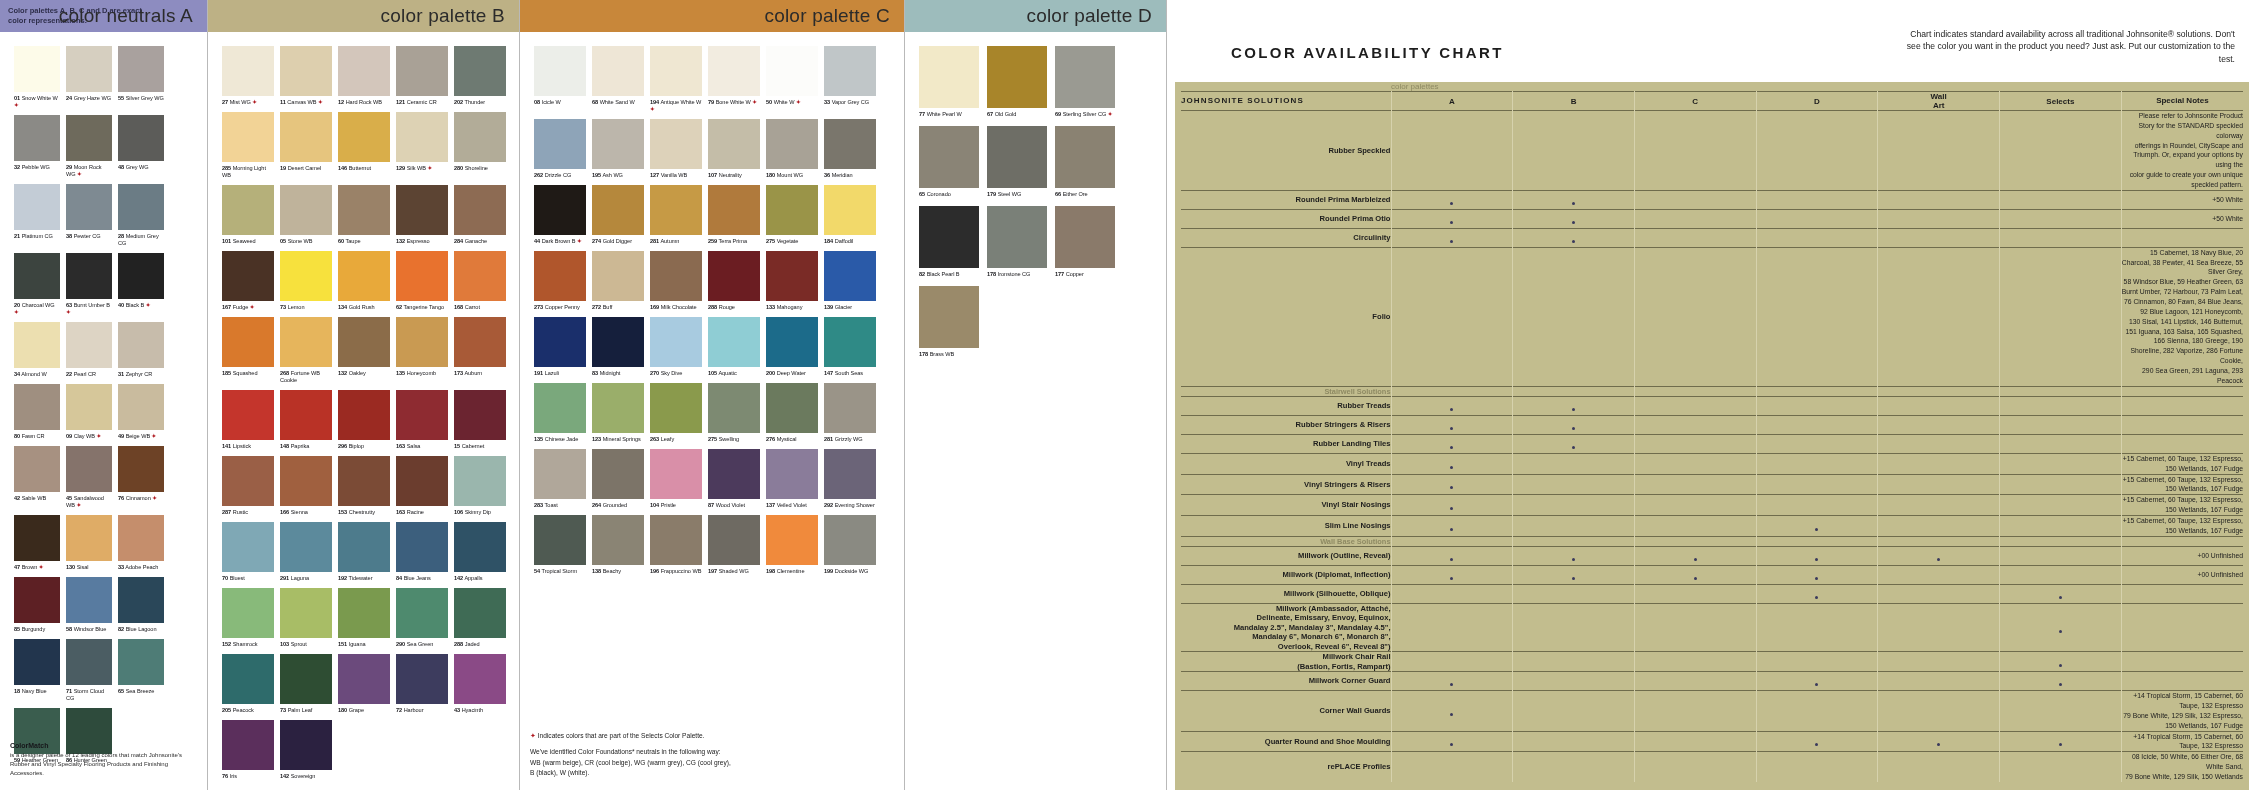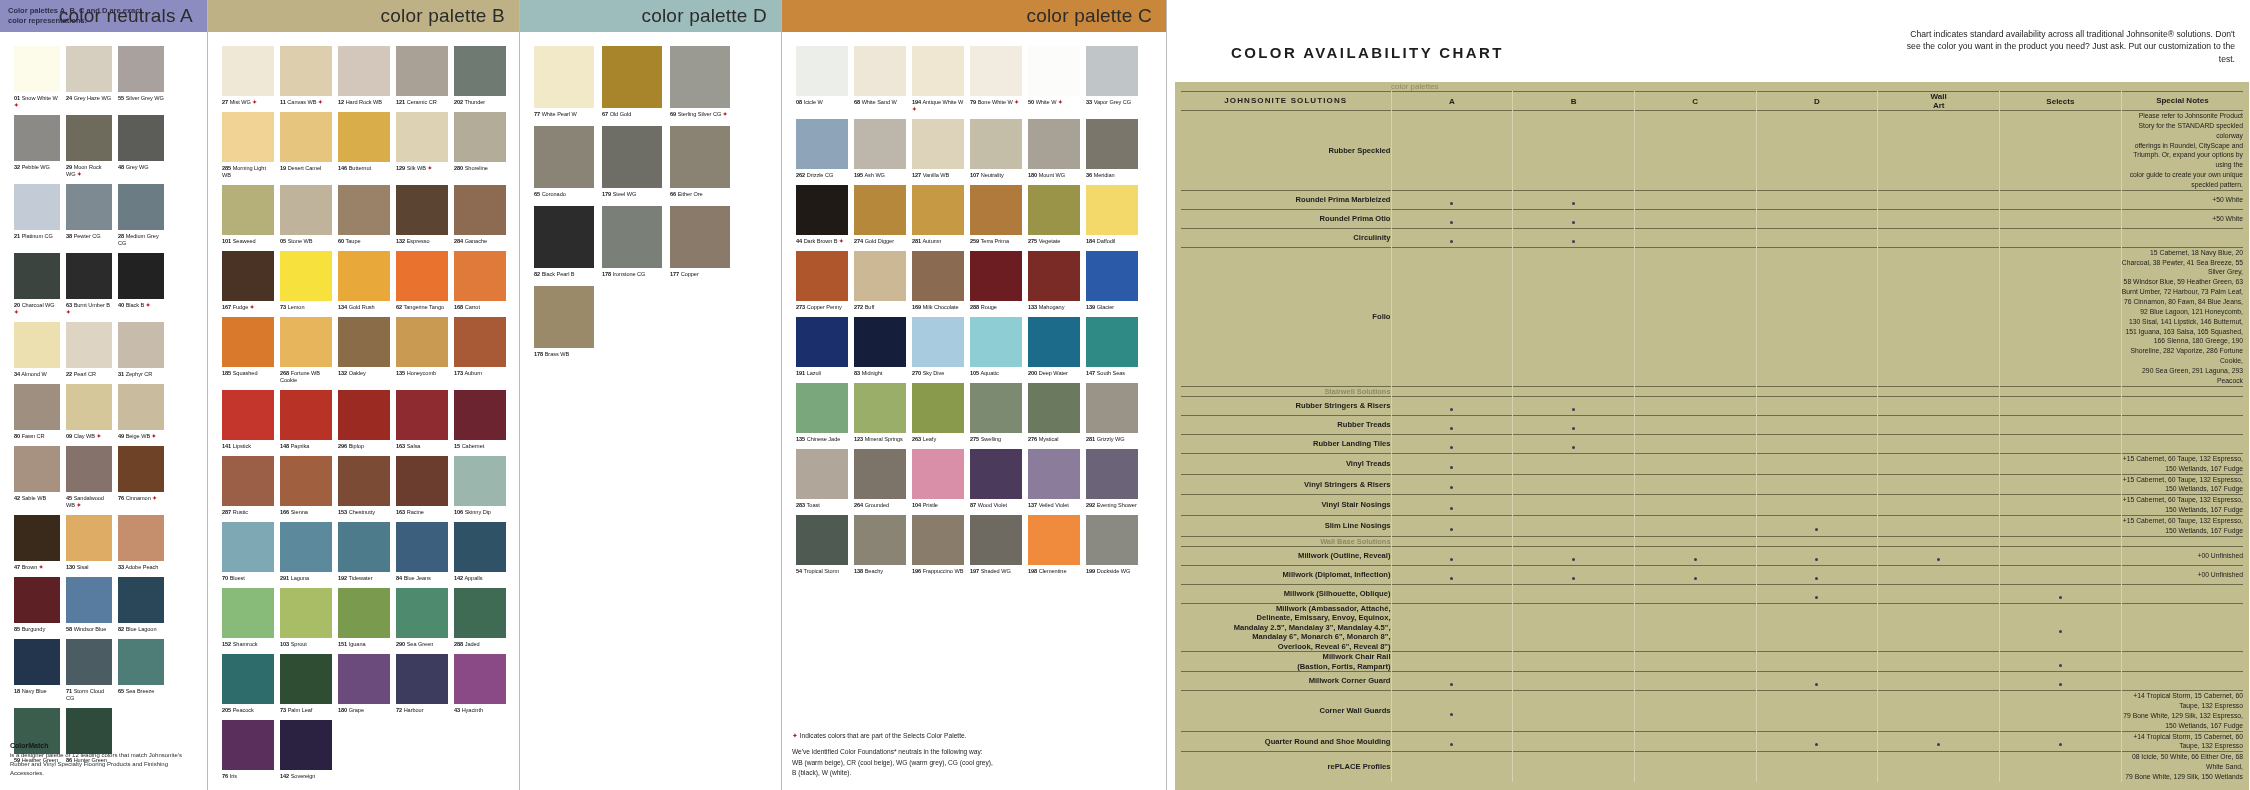--- a/index.html
+++ b/index.html
@@ -47,21 +47,21 @@
 
   .tbl-wrap { background:#c2bd8e; margin:0 0 0 8px; width:1074px; height:708px; padding:0 6px 8px 6px;}
   table.avail { width:100%; border-collapse:collapse; table-layout:fixed; }
   table.avail td, table.avail th { vertical-align:middle; padding:0; }
   .c-name { width:210px; text-align:right; padding-right:6px; font-size:7.6px; font-weight:700; color:#1d1d1d; line-height:1.25;}
   .c-pal  { width:20px; text-align:center; border-left:1px solid #d6d2ad; }
   .c-wall { width:26px; text-align:center; border-left:1px solid #d6d2ad;}
   .c-sel  { width:42px; text-align:center; border-left:1px solid #d6d2ad;}
   .c-notes{ text-align:right; padding-right:8px; font-size:6.8px; line-height:1.45; color:#1d1d1d; border-left:1px solid #d6d2ad;}
   .hdr td { font-size:8px; font-weight:700; color:#1d1d1d; padding:5px 0; text-align:center;}
-  .hdr .c-name { text-align:center; letter-spacing:1.1px;}
+  .hdr .c-name { text-align:left; letter-spacing:1.1px;}
   .grouprow td { font-size:7.4px; color:#8e8a63; font-style:normal; padding:3px 6px 3px 0; text-align:right; font-weight:700;}
   .palhdr td { font-size:8px; color:#8e8a63; padding:3px 0 3px 6px; text-align:left; font-weight:400;}
   .rowline { border-top:1px solid #6f6c4c; }
   .dotmark { display:inline-block; width:3px; height:3px; background:#3a3a5c; border-radius:50%;}
   .rowtall td { padding-top:10px; padding-bottom:10px; }
 </style>
 </head>
 <body>
 
 <div class="page">
@@ -415,20 +415,229 @@
         </div>
         <div class="cell" style="width: 52px;">
           <div class="chip" style="height: 50px; background: rgb(91, 47, 92);"></div>
           <div class="caption cap2"><b>76</b> Iris</div>
         </div>
         <div class="cell" style="width: 52px;">
           <div class="chip" style="height: 50px; background: rgb(43, 33, 64);"></div>
           <div class="caption cap2"><b>142</b> Sovereign</div>
         </div>
       </div>
+  </div>
+
+  <div class="panel" id="panelC" style="width:385px">
+    <div class="panel-head" id="headC" style="background: rgb(200, 135, 58);">
+      <div class="title">color palette C</div>
+    </div>
+    <div class="swatch-grid" id="gridC" style="gap: 6px; padding-left: 14px;">
+        <div class="cell" style="width: 52px;">
+          <div class="chip" style="height: 50px; background: rgb(236, 238, 233);"></div>
+          <div class="caption cap2"><b>08</b> Icicle W</div>
+        </div>
+        <div class="cell" style="width: 52px;">
+          <div class="chip" style="height: 50px; background: rgb(238, 230, 214);"></div>
+          <div class="caption cap2"><b>68</b> White Sand W</div>
+        </div>
+        <div class="cell" style="width: 52px;">
+          <div class="chip" style="height: 50px; background: rgb(239, 231, 210);"></div>
+          <div class="caption cap2"><b>194</b> Antique White W <span class="sel">✦</span></div>
+        </div>
+        <div class="cell" style="width: 52px;">
+          <div class="chip" style="height: 50px; background: rgb(242, 236, 224);"></div>
+          <div class="caption cap2"><b>79</b> Bone White W <span class="sel">✦</span></div>
+        </div>
+        <div class="cell" style="width: 52px;">
+          <div class="chip" style="height: 50px; background: rgb(252, 252, 250);"></div>
+          <div class="caption cap2"><b>50</b> White W <span class="sel">✦</span></div>
+        </div>
+        <div class="cell" style="width: 52px;">
+          <div class="chip" style="height: 50px; background: rgb(192, 198, 200);"></div>
+          <div class="caption cap2"><b>33</b> Vapor Grey CG</div>
+        </div>
+        <div class="cell" style="width: 52px;">
+          <div class="chip" style="height: 50px; background: rgb(142, 164, 184);"></div>
+          <div class="caption cap2"><b>262</b> Drizzle CG</div>
+        </div>
+        <div class="cell" style="width: 52px;">
+          <div class="chip" style="height: 50px; background: rgb(188, 182, 171);"></div>
+          <div class="caption cap2"><b>195</b> Ash WG</div>
+        </div>
+        <div class="cell" style="width: 52px;">
+          <div class="chip" style="height: 50px; background: rgb(221, 210, 186);"></div>
+          <div class="caption cap2"><b>127</b> Vanilla WB</div>
+        </div>
+        <div class="cell" style="width: 52px;">
+          <div class="chip" style="height: 50px; background: rgb(196, 189, 168);"></div>
+          <div class="caption cap2"><b>107</b> Neutrality</div>
+        </div>
+        <div class="cell" style="width: 52px;">
+          <div class="chip" style="height: 50px; background: rgb(168, 162, 150);"></div>
+          <div class="caption cap2"><b>180</b> Mount WG</div>
+        </div>
+        <div class="cell" style="width: 52px;">
+          <div class="chip" style="height: 50px; background: rgb(122, 118, 108);"></div>
+          <div class="caption cap2"><b>36</b> Meridian</div>
+        </div>
+        <div class="cell" style="width: 52px;">
+          <div class="chip" style="height: 50px; background: rgb(31, 26, 22);"></div>
+          <div class="caption cap2"><b>44</b> Dark Brown B <span class="sel">✦</span></div>
+        </div>
+        <div class="cell" style="width: 52px;">
+          <div class="chip" style="height: 50px; background: rgb(181, 136, 60);"></div>
+          <div class="caption cap2"><b>274</b> Gold Digger</div>
+        </div>
+        <div class="cell" style="width: 52px;">
+          <div class="chip" style="height: 50px; background: rgb(198, 154, 69);"></div>
+          <div class="caption cap2"><b>281</b> Autumn</div>
+        </div>
+        <div class="cell" style="width: 52px;">
+          <div class="chip" style="height: 50px; background: rgb(176, 122, 60);"></div>
+          <div class="caption cap2"><b>259</b> Terra Prima</div>
+        </div>
+        <div class="cell" style="width: 52px;">
+          <div class="chip" style="height: 50px; background: rgb(154, 148, 72);"></div>
+          <div class="caption cap2"><b>275</b> Vegetate</div>
+        </div>
+        <div class="cell" style="width: 52px;">
+          <div class="chip" style="height: 50px; background: rgb(242, 217, 106);"></div>
+          <div class="caption cap2"><b>184</b> Daffodil</div>
+        </div>
+        <div class="cell" style="width: 52px;">
+          <div class="chip" style="height: 50px; background: rgb(176, 86, 44);"></div>
+          <div class="caption cap2"><b>273</b> Copper Penny</div>
+        </div>
+        <div class="cell" style="width: 52px;">
+          <div class="chip" style="height: 50px; background: rgb(204, 184, 148);"></div>
+          <div class="caption cap2"><b>272</b> Buff</div>
+        </div>
+        <div class="cell" style="width: 52px;">
+          <div class="chip" style="height: 50px; background: rgb(138, 106, 80);"></div>
+          <div class="caption cap2"><b>169</b> Milk Chocolate</div>
+        </div>
+        <div class="cell" style="width: 52px;">
+          <div class="chip" style="height: 50px; background: rgb(107, 29, 34);"></div>
+          <div class="caption cap2"><b>288</b> Rouge</div>
+        </div>
+        <div class="cell" style="width: 52px;">
+          <div class="chip" style="height: 50px; background: rgb(122, 43, 38);"></div>
+          <div class="caption cap2"><b>133</b> Mahogany</div>
+        </div>
+        <div class="cell" style="width: 52px;">
+          <div class="chip" style="height: 50px; background: rgb(42, 90, 168);"></div>
+          <div class="caption cap2"><b>139</b> Glacier</div>
+        </div>
+        <div class="cell" style="width: 52px;">
+          <div class="chip" style="height: 50px; background: rgb(26, 47, 107);"></div>
+          <div class="caption cap2"><b>191</b> Lazuli</div>
+        </div>
+        <div class="cell" style="width: 52px;">
+          <div class="chip" style="height: 50px; background: rgb(21, 31, 60);"></div>
+          <div class="caption cap2"><b>83</b> Midnight</div>
+        </div>
+        <div class="cell" style="width: 52px;">
+          <div class="chip" style="height: 50px; background: rgb(168, 203, 224);"></div>
+          <div class="caption cap2"><b>270</b> Sky Dive</div>
+        </div>
+        <div class="cell" style="width: 52px;">
+          <div class="chip" style="height: 50px; background: rgb(143, 205, 212);"></div>
+          <div class="caption cap2"><b>105</b> Aquatic</div>
+        </div>
+        <div class="cell" style="width: 52px;">
+          <div class="chip" style="height: 50px; background: rgb(28, 107, 138);"></div>
+          <div class="caption cap2"><b>200</b> Deep Water</div>
+        </div>
+        <div class="cell" style="width: 52px;">
+          <div class="chip" style="height: 50px; background: rgb(47, 138, 134);"></div>
+          <div class="caption cap2"><b>147</b> South Seas</div>
+        </div>
+        <div class="cell" style="width: 52px;">
+          <div class="chip" style="height: 50px; background: rgb(122, 168, 124);"></div>
+          <div class="caption cap2"><b>135</b> Chinese Jade</div>
+        </div>
+        <div class="cell" style="width: 52px;">
+          <div class="chip" style="height: 50px; background: rgb(154, 174, 106);"></div>
+          <div class="caption cap2"><b>123</b> Mineral Springs</div>
+        </div>
+        <div class="cell" style="width: 52px;">
+          <div class="chip" style="height: 50px; background: rgb(138, 154, 76);"></div>
+          <div class="caption cap2"><b>263</b> Leafy</div>
+        </div>
+        <div class="cell" style="width: 52px;">
+          <div class="chip" style="height: 50px; background: rgb(125, 138, 114);"></div>
+          <div class="caption cap2"><b>275</b> Swelling</div>
+        </div>
+        <div class="cell" style="width: 52px;">
+          <div class="chip" style="height: 50px; background: rgb(107, 122, 94);"></div>
+          <div class="caption cap2"><b>276</b> Mystical</div>
+        </div>
+        <div class="cell" style="width: 52px;">
+          <div class="chip" style="height: 50px; background: rgb(154, 148, 136);"></div>
+          <div class="caption cap2"><b>281</b> Grizzly WG</div>
+        </div>
+        <div class="cell" style="width: 52px;">
+          <div class="chip" style="height: 50px; background: rgb(176, 167, 154);"></div>
+          <div class="caption cap2"><b>283</b> Toast</div>
+        </div>
+        <div class="cell" style="width: 52px;">
+          <div class="chip" style="height: 50px; background: rgb(124, 116, 104);"></div>
+          <div class="caption cap2"><b>264</b> Grounded</div>
+        </div>
+        <div class="cell" style="width: 52px;">
+          <div class="chip" style="height: 50px; background: rgb(217, 143, 168);"></div>
+          <div class="caption cap2"><b>104</b> Pristle</div>
+        </div>
+        <div class="cell" style="width: 52px;">
+          <div class="chip" style="height: 50px; background: rgb(76, 58, 92);"></div>
+          <div class="caption cap2"><b>87</b> Wood Violet</div>
+        </div>
+        <div class="cell" style="width: 52px;">
+          <div class="chip" style="height: 50px; background: rgb(138, 124, 154);"></div>
+          <div class="caption cap2"><b>137</b> Veiled Violet</div>
+        </div>
+        <div class="cell" style="width: 52px;">
+          <div class="chip" style="height: 50px; background: rgb(107, 100, 120);"></div>
+          <div class="caption cap2"><b>292</b> Evening Shower</div>
+        </div>
+        <div class="cell" style="width: 52px;">
+          <div class="chip" style="height: 50px; background: rgb(79, 90, 82);"></div>
+          <div class="caption cap2"><b>54</b> Tropical Storm</div>
+        </div>
+        <div class="cell" style="width: 52px;">
+          <div class="chip" style="height: 50px; background: rgb(138, 132, 116);"></div>
+          <div class="caption cap2"><b>138</b> Beachy</div>
+        </div>
+        <div class="cell" style="width: 52px;">
+          <div class="chip" style="height: 50px; background: rgb(138, 124, 106);"></div>
+          <div class="caption cap2"><b>196</b> Frappuccino WB</div>
+        </div>
+        <div class="cell" style="width: 52px;">
+          <div class="chip" style="height: 50px; background: rgb(110, 106, 98);"></div>
+          <div class="caption cap2"><b>197</b> Shaded WG</div>
+        </div>
+        <div class="cell" style="width: 52px;">
+          <div class="chip" style="height: 50px; background: rgb(240, 138, 60);"></div>
+          <div class="caption cap2"><b>198</b> Clementine</div>
+        </div>
+        <div class="cell" style="width: 52px;">
+          <div class="chip" style="height: 50px; background: rgb(138, 138, 130);"></div>
+          <div class="caption cap2"><b>199</b> Dockside WG</div>
+        </div>
+      </div>
+    <div class="footblock legendblock">
+      <p>
+        <span class="dot">✦</span>
+        <span>Indicates colors that are part of the Selects Color Palette.</span>
+      </p>
+      <p style="margin-top:6px">We've identified Color Foundations* neutrals in the following way:</p>
+      <p>WB (warm beige), CR (cool beige), WG (warm grey), CG (cool grey),</p>
+      <p>B (black), W (white).</p>
+    </div>
   </div>
 
   <div class="panel" id="panelD" style="width:262px">
     <div class="panel-head" id="headD" style="background: rgb(157, 188, 188);">
       <div class="title">color palette D</div>
     </div>
     <div style="position:relative">
       <div style="position:absolute;left:14px;top:24px" class="metallics-label">metallics</div>
       <div class="swatch-grid" id="gridD" style="padding-left: 14px; gap: 8px;">
           <div class="cell" style="width: 60px;">
@@ -468,229 +677,20 @@
             <div class="caption cap2"><b>177</b> Copper</div>
           </div>
           <div class="cell" style="width: 60px;">
             <div class="chip" style="height: 62px; background: rgb(154, 138, 106);"></div>
             <div class="caption cap2"><b>178</b> Brass WB</div>
           </div>
         </div>
     </div>
   </div>
 
-  <div class="panel" id="panelC" style="width:385px">
-    <div class="panel-head" id="headC" style="background: rgb(200, 135, 58);">
-      <div class="title">color palette C</div>
-    </div>
-    <div class="swatch-grid" id="gridC" style="gap: 6px; padding-left: 14px;">
-        <div class="cell" style="width: 52px;">
-          <div class="chip" style="height: 50px; background: rgb(236, 238, 233);"></div>
-          <div class="caption cap2"><b>08</b> Icicle W</div>
-        </div>
-        <div class="cell" style="width: 52px;">
-          <div class="chip" style="height: 50px; background: rgb(238, 230, 214);"></div>
-          <div class="caption cap2"><b>68</b> White Sand W</div>
-        </div>
-        <div class="cell" style="width: 52px;">
-          <div class="chip" style="height: 50px; background: rgb(239, 231, 210);"></div>
-          <div class="caption cap2"><b>194</b> Antique White W <span class="sel">✦</span></div>
-        </div>
-        <div class="cell" style="width: 52px;">
-          <div class="chip" style="height: 50px; background: rgb(242, 236, 224);"></div>
-          <div class="caption cap2"><b>79</b> Bone White W <span class="sel">✦</span></div>
-        </div>
-        <div class="cell" style="width: 52px;">
-          <div class="chip" style="height: 50px; background: rgb(252, 252, 250);"></div>
-          <div class="caption cap2"><b>50</b> White W <span class="sel">✦</span></div>
-        </div>
-        <div class="cell" style="width: 52px;">
-          <div class="chip" style="height: 50px; background: rgb(192, 198, 200);"></div>
-          <div class="caption cap2"><b>33</b> Vapor Grey CG</div>
-        </div>
-        <div class="cell" style="width: 52px;">
-          <div class="chip" style="height: 50px; background: rgb(142, 164, 184);"></div>
-          <div class="caption cap2"><b>262</b> Drizzle CG</div>
-        </div>
-        <div class="cell" style="width: 52px;">
-          <div class="chip" style="height: 50px; background: rgb(188, 182, 171);"></div>
-          <div class="caption cap2"><b>195</b> Ash WG</div>
-        </div>
-        <div class="cell" style="width: 52px;">
-          <div class="chip" style="height: 50px; background: rgb(221, 210, 186);"></div>
-          <div class="caption cap2"><b>127</b> Vanilla WB</div>
-        </div>
-        <div class="cell" style="width: 52px;">
-          <div class="chip" style="height: 50px; background: rgb(196, 189, 168);"></div>
-          <div class="caption cap2"><b>107</b> Neutrality</div>
-        </div>
-        <div class="cell" style="width: 52px;">
-          <div class="chip" style="height: 50px; background: rgb(168, 162, 150);"></div>
-          <div class="caption cap2"><b>180</b> Mount WG</div>
-        </div>
-        <div class="cell" style="width: 52px;">
-          <div class="chip" style="height: 50px; background: rgb(122, 118, 108);"></div>
-          <div class="caption cap2"><b>36</b> Meridian</div>
-        </div>
-        <div class="cell" style="width: 52px;">
-          <div class="chip" style="height: 50px; background: rgb(31, 26, 22);"></div>
-          <div class="caption cap2"><b>44</b> Dark Brown B <span class="sel">✦</span></div>
-        </div>
-        <div class="cell" style="width: 52px;">
-          <div class="chip" style="height: 50px; background: rgb(181, 136, 60);"></div>
-          <div class="caption cap2"><b>274</b> Gold Digger</div>
-        </div>
-        <div class="cell" style="width: 52px;">
-          <div class="chip" style="height: 50px; background: rgb(198, 154, 69);"></div>
-          <div class="caption cap2"><b>281</b> Autumn</div>
-        </div>
-        <div class="cell" style="width: 52px;">
-          <div class="chip" style="height: 50px; background: rgb(176, 122, 60);"></div>
-          <div class="caption cap2"><b>259</b> Terra Prima</div>
-        </div>
-        <div class="cell" style="width: 52px;">
-          <div class="chip" style="height: 50px; background: rgb(154, 148, 72);"></div>
-          <div class="caption cap2"><b>275</b> Vegetate</div>
-        </div>
-        <div class="cell" style="width: 52px;">
-          <div class="chip" style="height: 50px; background: rgb(242, 217, 106);"></div>
-          <div class="caption cap2"><b>184</b> Daffodil</div>
-        </div>
-        <div class="cell" style="width: 52px;">
-          <div class="chip" style="height: 50px; background: rgb(176, 86, 44);"></div>
-          <div class="caption cap2"><b>273</b> Copper Penny</div>
-        </div>
-        <div class="cell" style="width: 52px;">
-          <div class="chip" style="height: 50px; background: rgb(204, 184, 148);"></div>
-          <div class="caption cap2"><b>272</b> Buff</div>
-        </div>
-        <div class="cell" style="width: 52px;">
-          <div class="chip" style="height: 50px; background: rgb(138, 106, 80);"></div>
-          <div class="caption cap2"><b>169</b> Milk Chocolate</div>
-        </div>
-        <div class="cell" style="width: 52px;">
-          <div class="chip" style="height: 50px; background: rgb(107, 29, 34);"></div>
-          <div class="caption cap2"><b>288</b> Rouge</div>
-        </div>
-        <div class="cell" style="width: 52px;">
-          <div class="chip" style="height: 50px; background: rgb(122, 43, 38);"></div>
-          <div class="caption cap2"><b>133</b> Mahogany</div>
-        </div>
-        <div class="cell" style="width: 52px;">
-          <div class="chip" style="height: 50px; background: rgb(42, 90, 168);"></div>
-          <div class="caption cap2"><b>139</b> Glacier</div>
-        </div>
-        <div class="cell" style="width: 52px;">
-          <div class="chip" style="height: 50px; background: rgb(26, 47, 107);"></div>
-          <div class="caption cap2"><b>191</b> Lazuli</div>
-        </div>
-        <div class="cell" style="width: 52px;">
-          <div class="chip" style="height: 50px; background: rgb(21, 31, 60);"></div>
-          <div class="caption cap2"><b>83</b> Midnight</div>
-        </div>
-        <div class="cell" style="width: 52px;">
-          <div class="chip" style="height: 50px; background: rgb(168, 203, 224);"></div>
-          <div class="caption cap2"><b>270</b> Sky Dive</div>
-        </div>
-        <div class="cell" style="width: 52px;">
-          <div class="chip" style="height: 50px; background: rgb(143, 205, 212);"></div>
-          <div class="caption cap2"><b>105</b> Aquatic</div>
-        </div>
-        <div class="cell" style="width: 52px;">
-          <div class="chip" style="height: 50px; background: rgb(28, 107, 138);"></div>
-          <div class="caption cap2"><b>200</b> Deep Water</div>
-        </div>
-        <div class="cell" style="width: 52px;">
-          <div class="chip" style="height: 50px; background: rgb(47, 138, 134);"></div>
-          <div class="caption cap2"><b>147</b> South Seas</div>
-        </div>
-        <div class="cell" style="width: 52px;">
-          <div class="chip" style="height: 50px; background: rgb(122, 168, 124);"></div>
-          <div class="caption cap2"><b>135</b> Chinese Jade</div>
-        </div>
-        <div class="cell" style="width: 52px;">
-          <div class="chip" style="height: 50px; background: rgb(154, 174, 106);"></div>
-          <div class="caption cap2"><b>123</b> Mineral Springs</div>
-        </div>
-        <div class="cell" style="width: 52px;">
-          <div class="chip" style="height: 50px; background: rgb(138, 154, 76);"></div>
-          <div class="caption cap2"><b>263</b> Leafy</div>
-        </div>
-        <div class="cell" style="width: 52px;">
-          <div class="chip" style="height: 50px; background: rgb(125, 138, 114);"></div>
-          <div class="caption cap2"><b>275</b> Swelling</div>
-        </div>
-        <div class="cell" style="width: 52px;">
-          <div class="chip" style="height: 50px; background: rgb(107, 122, 94);"></div>
-          <div class="caption cap2"><b>276</b> Mystical</div>
-        </div>
-        <div class="cell" style="width: 52px;">
-          <div class="chip" style="height: 50px; background: rgb(154, 148, 136);"></div>
-          <div class="caption cap2"><b>281</b> Grizzly WG</div>
-        </div>
-        <div class="cell" style="width: 52px;">
-          <div class="chip" style="height: 50px; background: rgb(176, 167, 154);"></div>
-          <div class="caption cap2"><b>283</b> Toast</div>
-        </div>
-        <div class="cell" style="width: 52px;">
-          <div class="chip" style="height: 50px; background: rgb(124, 116, 104);"></div>
-          <div class="caption cap2"><b>264</b> Grounded</div>
-        </div>
-        <div class="cell" style="width: 52px;">
-          <div class="chip" style="height: 50px; background: rgb(217, 143, 168);"></div>
-          <div class="caption cap2"><b>104</b> Pristle</div>
-        </div>
-        <div class="cell" style="width: 52px;">
-          <div class="chip" style="height: 50px; background: rgb(76, 58, 92);"></div>
-          <div class="caption cap2"><b>87</b> Wood Violet</div>
-        </div>
-        <div class="cell" style="width: 52px;">
-          <div class="chip" style="height: 50px; background: rgb(138, 124, 154);"></div>
-          <div class="caption cap2"><b>137</b> Veiled Violet</div>
-        </div>
-        <div class="cell" style="width: 52px;">
-          <div class="chip" style="height: 50px; background: rgb(107, 100, 120);"></div>
-          <div class="caption cap2"><b>292</b> Evening Shower</div>
-        </div>
-        <div class="cell" style="width: 52px;">
-          <div class="chip" style="height: 50px; background: rgb(79, 90, 82);"></div>
-          <div class="caption cap2"><b>54</b> Tropical Storm</div>
-        </div>
-        <div class="cell" style="width: 52px;">
-          <div class="chip" style="height: 50px; background: rgb(138, 132, 116);"></div>
-          <div class="caption cap2"><b>138</b> Beachy</div>
-        </div>
-        <div class="cell" style="width: 52px;">
-          <div class="chip" style="height: 50px; background: rgb(138, 124, 106);"></div>
-          <div class="caption cap2"><b>196</b> Frappuccino WB</div>
-        </div>
-        <div class="cell" style="width: 52px;">
-          <div class="chip" style="height: 50px; background: rgb(110, 106, 98);"></div>
-          <div class="caption cap2"><b>197</b> Shaded WG</div>
-        </div>
-        <div class="cell" style="width: 52px;">
-          <div class="chip" style="height: 50px; background: rgb(240, 138, 60);"></div>
-          <div class="caption cap2"><b>198</b> Clementine</div>
-        </div>
-        <div class="cell" style="width: 52px;">
-          <div class="chip" style="height: 50px; background: rgb(138, 138, 130);"></div>
-          <div class="caption cap2"><b>199</b> Dockside WG</div>
-        </div>
-      </div>
-    <div class="footblock legendblock">
-      <p>
-        <span class="dot">✦</span>
-        <span>Indicates colors that are part of the Selects Color Palette.</span>
-      </p>
-      <p style="margin-top:6px">We've identified Color Foundations* neutrals in the following way:</p>
-      <p>WB (warm beige), CR (cool beige), WG (warm grey), CG (cool grey),</p>
-      <p>B (black), W (white).</p>
-    </div>
-  </div>
-
   <div class="chart">
     <div class="chart-head">
       <div class="chart-title">COLOR AVAILABILITY CHART</div>
       <div class="chart-blurb">Chart indicates standard availability across all traditional Johnsonite® solutions. Don't see the color you want in the product you need? Just ask. Put our customization to the test.</div>
     </div>
     <div class="tbl-wrap">
       <table class="avail">
         <tbody id="availBody">
             <tr class="palhdr">
               <td class="c-name"></td>
@@ -763,31 +763,31 @@
               <td class="c-name">Stairwell Solutions</td>
               <td class="c-pal"></td>
               <td class="c-pal"></td>
               <td class="c-pal"></td>
               <td class="c-pal"></td>
               <td class="c-wall"></td>
               <td class="c-sel"></td>
               <td class="c-notes"></td>
             </tr>
             <tr class="rowline">
+              <td class="c-name">Rubber Treads</td>
+              <td class="c-pal"><span class="dotmark"></span></td>
+              <td class="c-pal"><span class="dotmark"></span></td>
+              <td class="c-pal"></td>
+              <td class="c-pal"></td>
+              <td class="c-wall"></td>
+              <td class="c-sel"></td>
+              <td class="c-notes"></td>
+            </tr>
+            <tr class="rowline">
               <td class="c-name">Rubber Stringers &amp; Risers</td>
-              <td class="c-pal"><span class="dotmark"></span></td>
-              <td class="c-pal"><span class="dotmark"></span></td>
-              <td class="c-pal"></td>
-              <td class="c-pal"></td>
-              <td class="c-wall"></td>
-              <td class="c-sel"></td>
-              <td class="c-notes"></td>
-            </tr>
-            <tr class="rowline">
-              <td class="c-name">Rubber Treads</td>
               <td class="c-pal"><span class="dotmark"></span></td>
               <td class="c-pal"><span class="dotmark"></span></td>
               <td class="c-pal"></td>
               <td class="c-pal"></td>
               <td class="c-wall"></td>
               <td class="c-sel"></td>
               <td class="c-notes"></td>
             </tr>
             <tr class="rowline">
               <td class="c-name">Rubber Landing Tiles</td>

